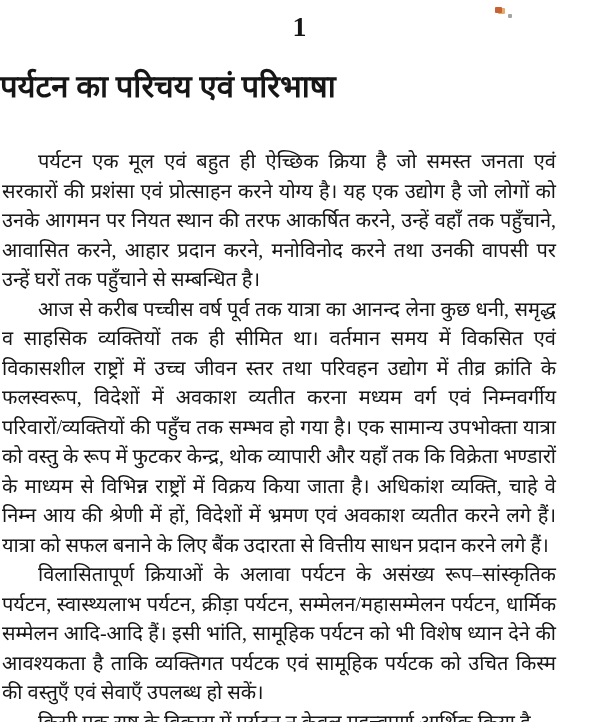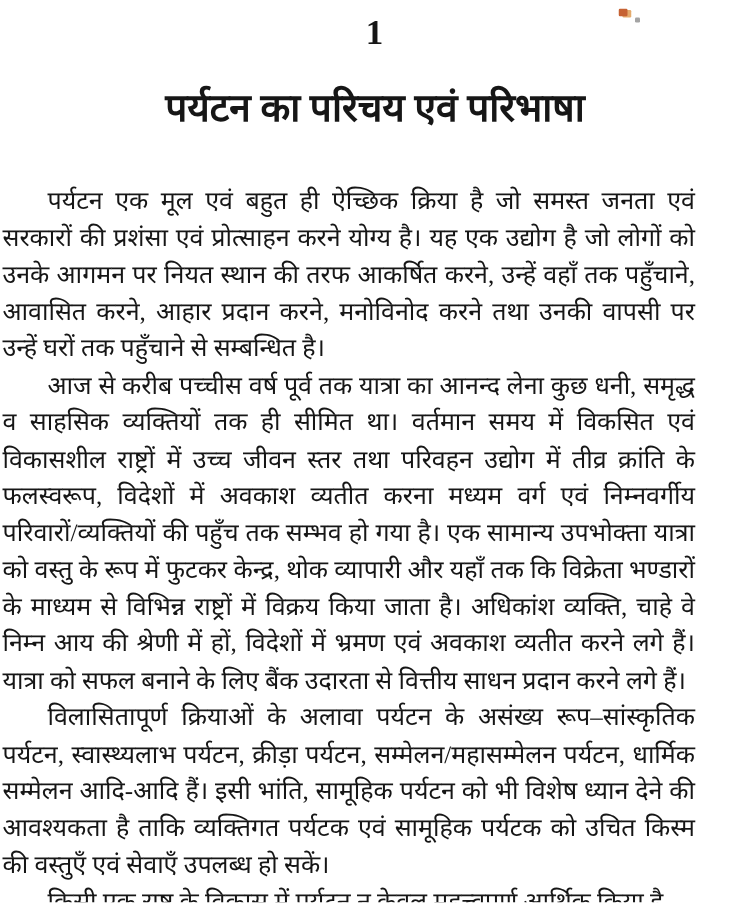--- a/index.html
+++ b/index.html
@@ -21,21 +21,21 @@
   .chapter-number {
     text-align: center;
     font-size: 28px;
     font-weight: 700;
     padding-top: 11px;
     line-height: 32px;
     letter-spacing: 1px;
   }
   .page-title {
     margin: 24px 0 0 0;
-    text-align: center;
+    text-align: left;
     font-size: 31px;
     font-weight: 700;
     line-height: 40px;
   }
   .body-text {
     margin-top: 40px;
     padding: 0 44px 0 2px;
     font-size: 20px;
     line-height: 29.5px;
     text-align: justify;

